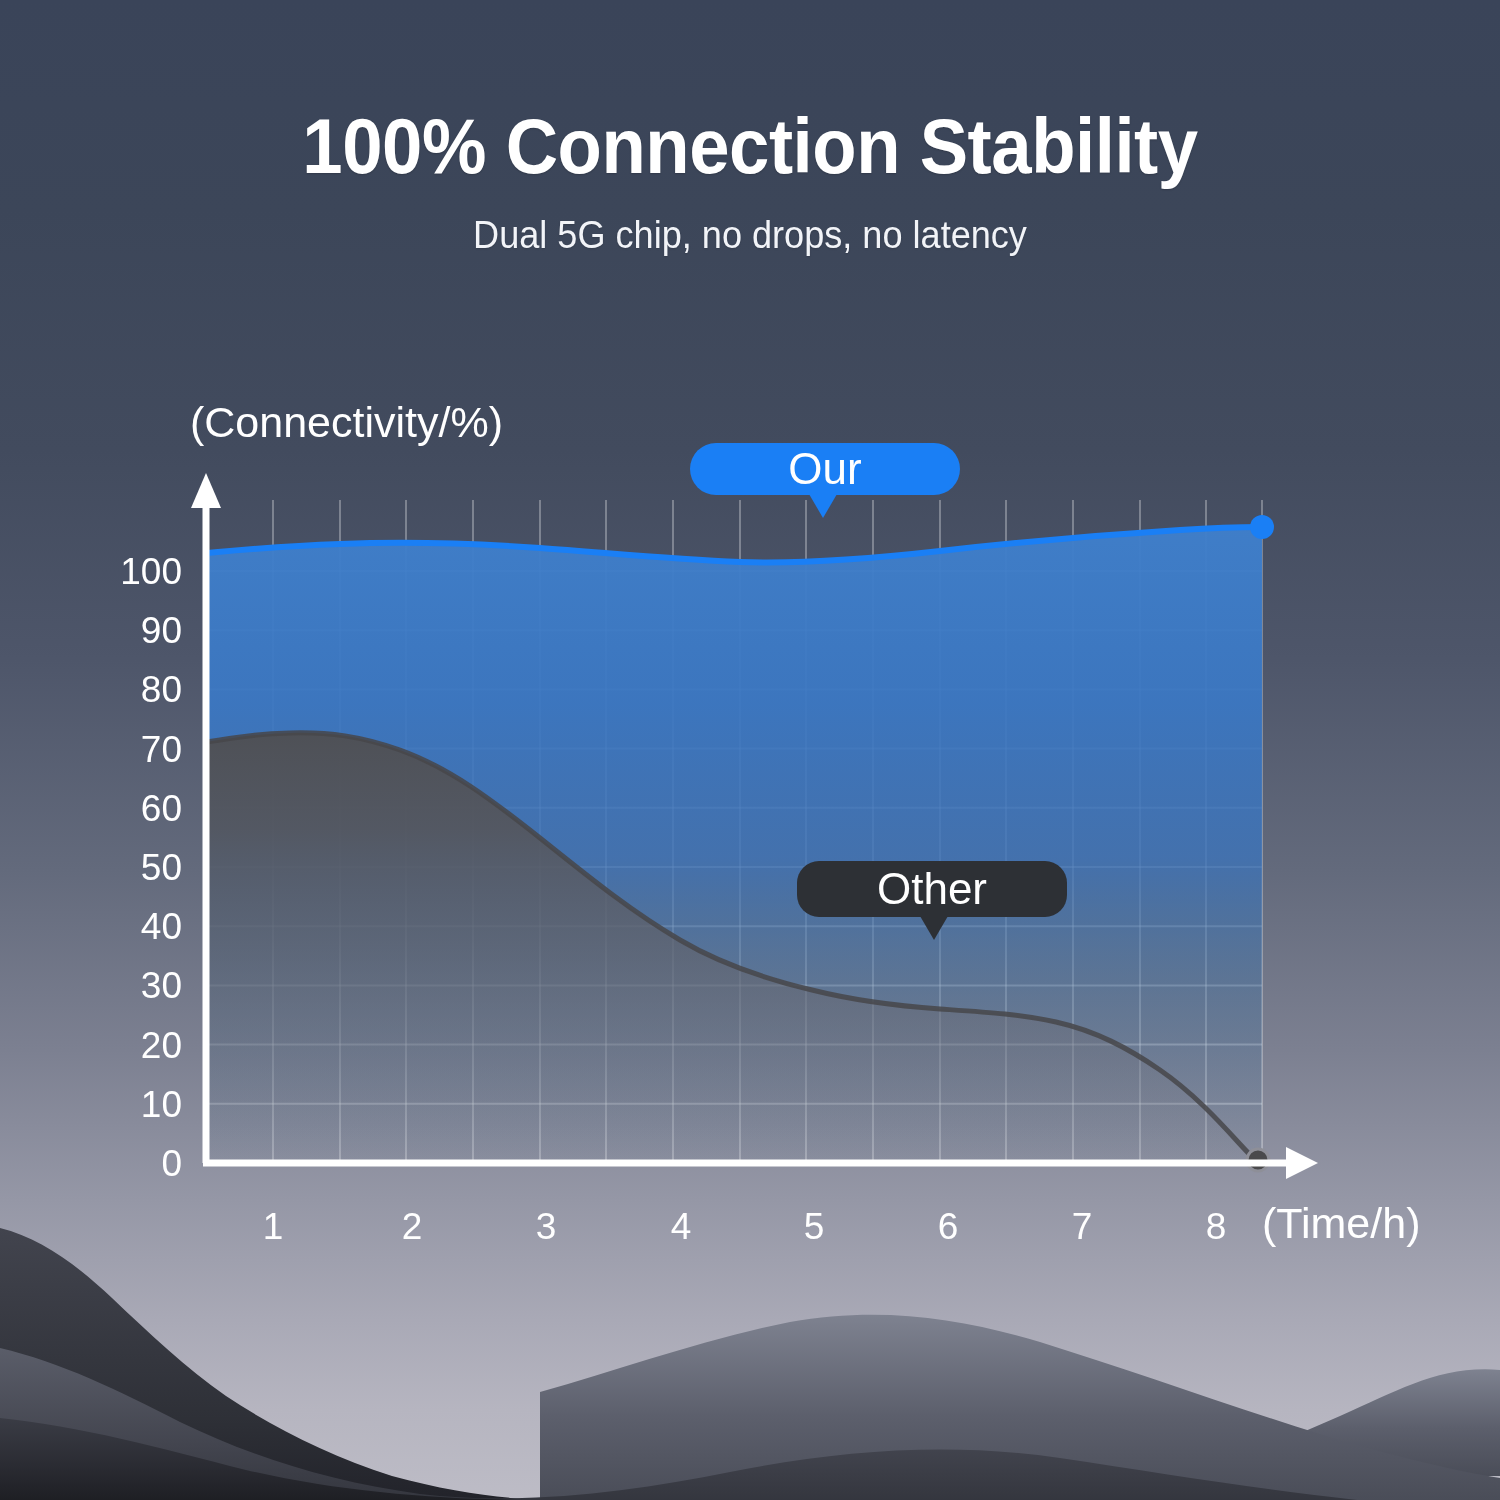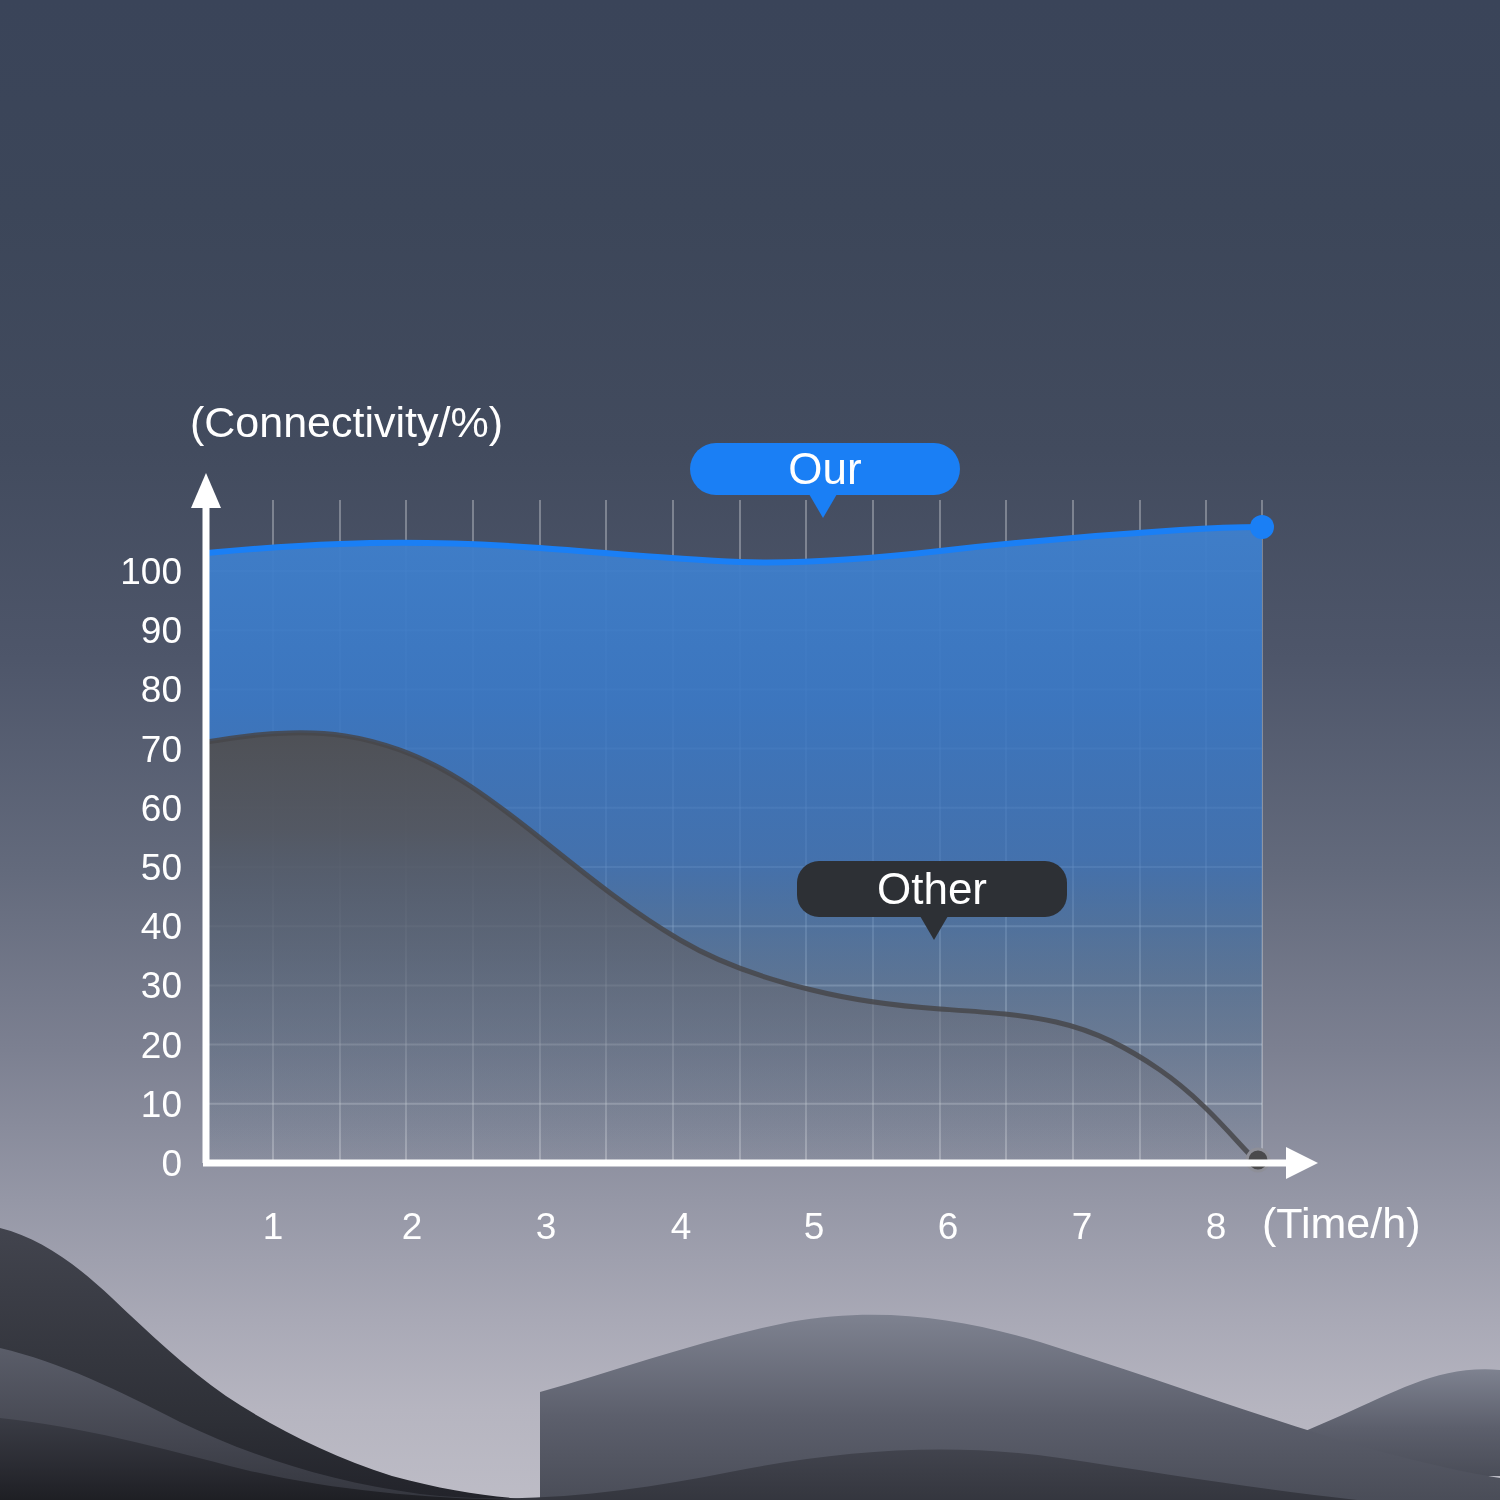--- a/index.html
+++ b/index.html
@@ -83,20 +83,24 @@
     font-family:"Liberation Sans", sans-serif;
     font-size:44px;
     text-anchor:middle;
   }
 </style>
 </head>
 <body>
 
 <div id="stage">
 
+  <div id="headings">
+    <div id="title">100% Connection Stability</div>
+    <div id="subtitle">Dual 5G chip, no drops, no latency</div>
+  </div>
 
   <svg id="landscape" viewBox="0 0 1500 280" preserveAspectRatio="none">
     <defs>
       <linearGradient id="dune-far" x1="0" y1="0" x2="0" y2="1">
         <stop offset="0%" stop-color="#7e8290"></stop>
         <stop offset="55%" stop-color="#5c5f6c"></stop>
         <stop offset="100%" stop-color="#4a4d58"></stop>
       </linearGradient>
       <linearGradient id="dune-mid" x1="0" y1="0" x2="0" y2="1">
         <stop offset="0%" stop-color="#5a5d69"></stop>

